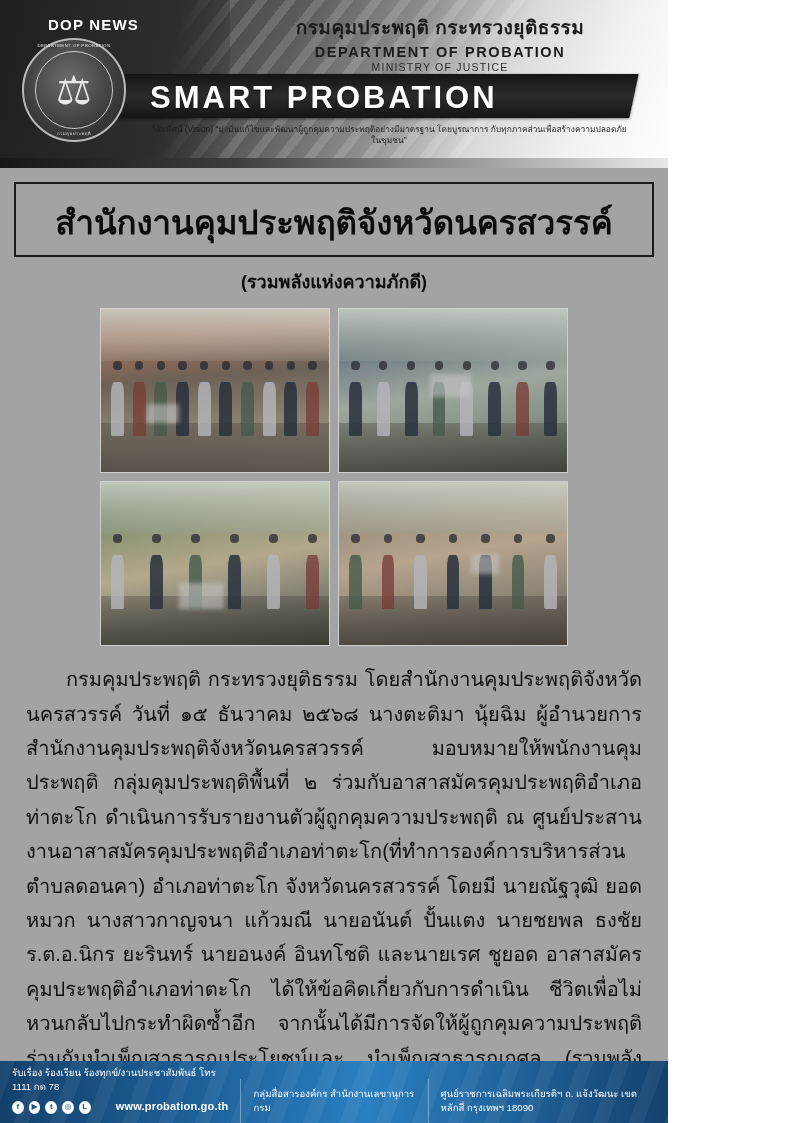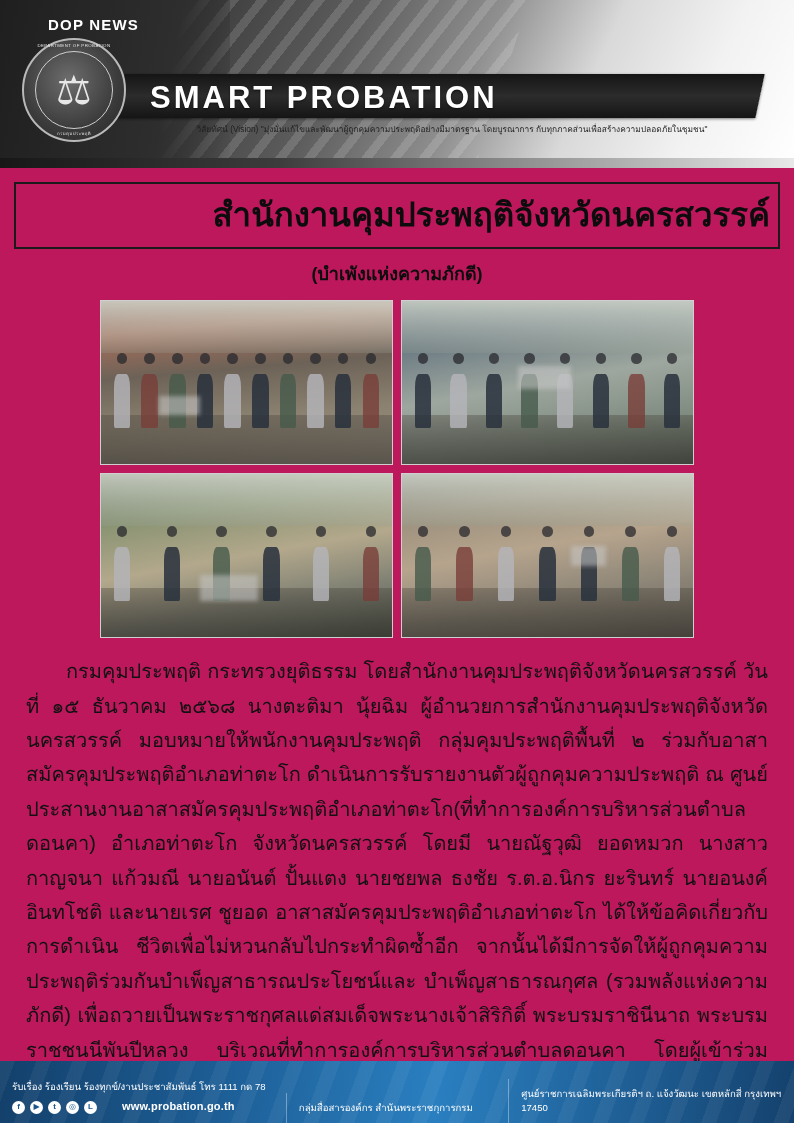--- a/index.html
+++ b/index.html
@@ -6,23 +6,23 @@
   html, body {
     width: 794px;
     height: 1123px;
     font-family: "Liberation Sans", "DejaVu Sans", sans-serif;
     background: #ffffff;
     color: #111;
     overflow: hidden;
   }
   .page {
     position: relative;
-    width: 794px;
+    width: 668px;
     height: 1123px;
-    background: #be185d;
+    background: #a3a3a3;
   }
 
   
   .header {
     position: relative;
     height: 168px;
     background: linear-gradient(115deg, #2b2b2b 0%, #3a3a3a 22%, #5d5d5d 42%, #8f8f8f 58%, #d9d9d9 72%, #f2f2f2 86%, #ffffff 100%);
     overflow: hidden;
   }
   .header:before {
@@ -141,22 +141,22 @@
     position: absolute;
     left: 0; bottom: 0;
     width: 100%; height: 10px;
     background: linear-gradient(90deg, #171717 0%, #3c3c3c 35%, #9a9a9a 70%, #e8e8e8 100%);
   }
 
   
   .title-box {
     margin: 14px 14px 0 14px;
     border: 2px solid #1a1a1a;
-    padding: 10px 8px 12px 8px;
-    text-align: right;
+    padding: 18px 8px 12px 8px;
+    text-align: center;
   }
   .title-main {
     font-size: 33px;
     font-weight: bold;
     color: #0c0c0c;
     line-height: 1.25;
   }
   .subtitle1 {
     margin-top: 14px;
     font-size: 20px;
@@ -299,32 +299,37 @@
     <div class="dop-news">DOP NEWS</div>
 
     <div class="seal">
       <div class="seal-inner">
         <div class="seal-text-top">DEPARTMENT OF PROBATION</div>
         <div class="seal-emblem">⚖</div>
         <div class="seal-text-bottom">กรมคุมประพฤติ</div>
       </div>
     </div>
 
+    <div class="header-right">
+      <div class="h-th">กรมคุมประพฤติ กระทรวงยุติธรรม</div>
+      <div class="h-en1">DEPARTMENT OF PROBATION</div>
+      <div class="h-en2">MINISTRY OF JUSTICE</div>
+    </div>
 
     <div class="smart-band"></div>
     <div class="smart-text">SMART PROBATION</div>
     <div class="vision">วิสัยทัศน์ (Vision) "มุ่งมั่นแก้ไขและพัฒนาผู้ถูกคุมความประพฤติอย่างมีมาตรฐาน โดยบูรณาการ กับทุกภาคส่วนเพื่อสร้างความปลอดภัยในชุมชน"</div>
     <div class="header-strip"></div>
   </div>
 
   <div class="title-box">
     <div class="title-main">สำนักงานคุมประพฤติจังหวัดนครสวรรค์</div>
   </div>
   <div style="text-align:center; margin: 10px 20px 0 20px;">
-    <div class="subtitle2">(บำเพังแห่งความภักดี)</div>
+    <div class="subtitle2">(รวมพลังแห่งความภักดี)</div>
   </div>
 
   <div class="photos">
     <div class="photo ph1">
       <div class="sky"></div>
       <div class="ground"></div>
       <div class="figs">
         <div class="fig b1">
             <div class="head"></div>
             <div class="body"></div>
@@ -493,20 +498,20 @@
       <div class="social">
         <span class="sico">f</span>
         <span class="sico">▶</span>
         <span class="sico">t</span>
         <span class="sico">◎</span>
         <span class="sico">L</span>
         <span class="site">www.probation.go.th</span>
       </div>
     </div>
     <div class="fcol c2">
-      <div>กลุ่มสื่อสารองค์กร สำนันพระราชกุการกรม</div>
+      <div>กลุ่มสื่อสารองค์กร สำนักงานเลขานุการกรม</div>
     </div>
     <div class="fcol c3">
-      <div>ศูนย์ราชการเฉลิมพระเกียรติฯ ถ. แจ้งวัฒนะ เขตหลักสี่ กรุงเทพฯ 17450</div>
+      <div>ศูนย์ราชการเฉลิมพระเกียรติฯ ถ. แจ้งวัฒนะ เขตหลักสี่ กรุงเทพฯ 18090</div>
     </div>
   </div>
 
 </div>
 
 </body></html>

